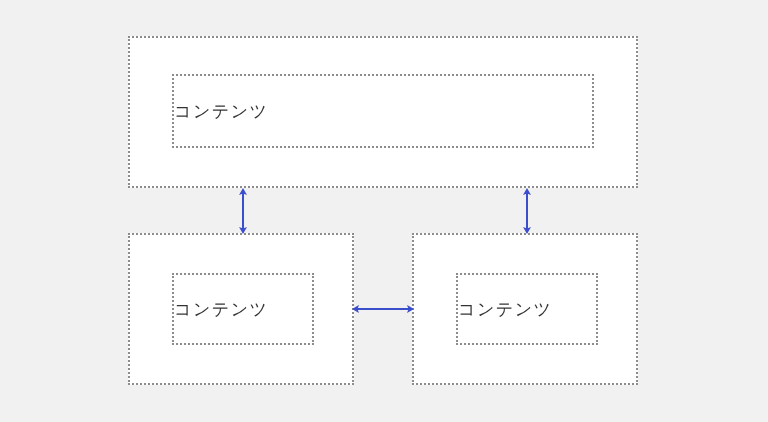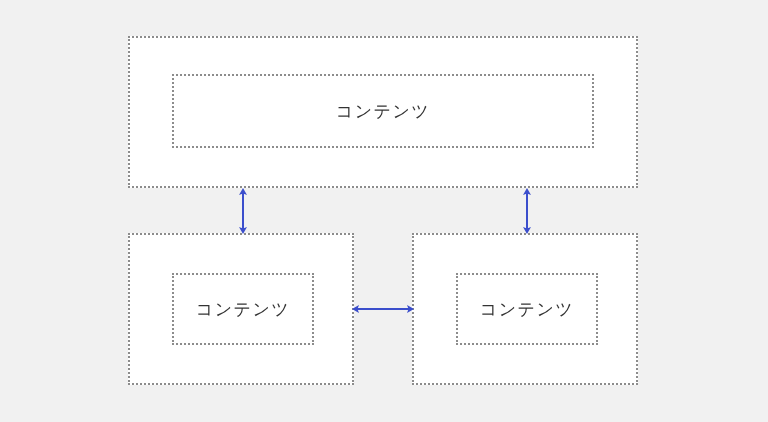--- a/index.html
+++ b/index.html
@@ -26,21 +26,21 @@
     border: 2px dotted #8c8c8c;
     box-sizing: border-box;
   }
   .inner-box {
     position: absolute;
     background: #ffffff;
     border: 2px dotted #8c8c8c;
     box-sizing: border-box;
     display: flex;
     align-items: center;
-    justify-content: center;
+    justify-content: flex-start;
   }
   .inner-label {
     font-size: 17px;
     color: #333333;
     letter-spacing: 1.5px;
     line-height: 1;
     white-space: nowrap;
     font-weight: 400;
   }
 

